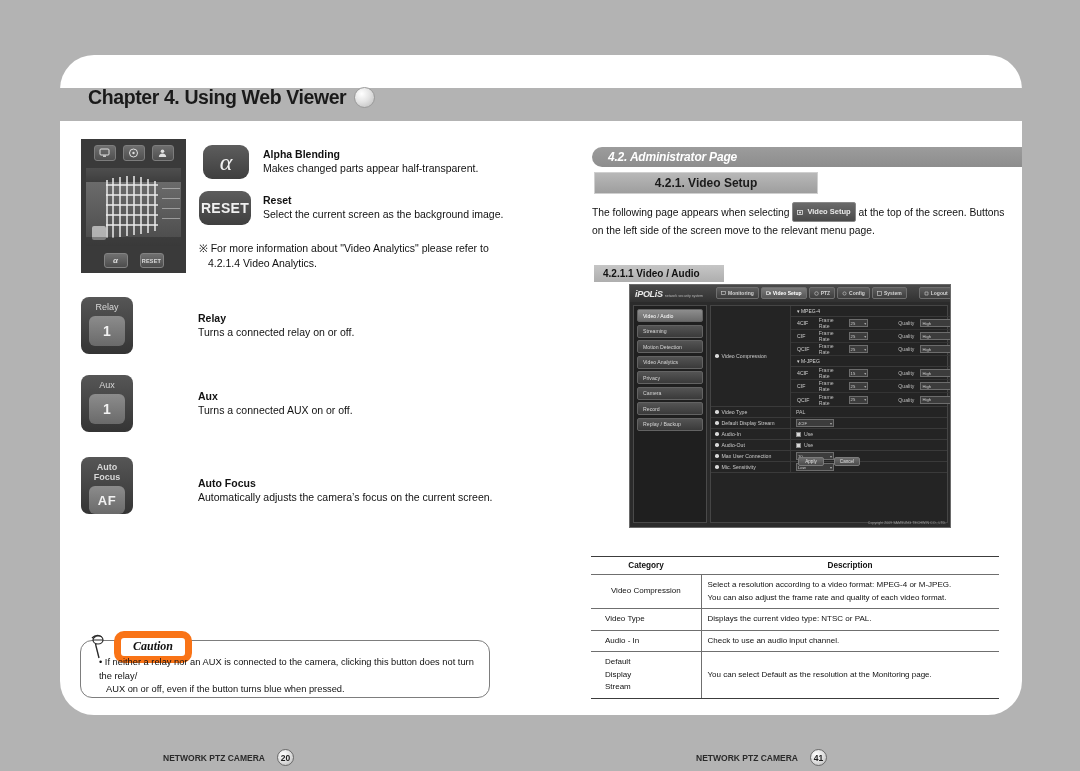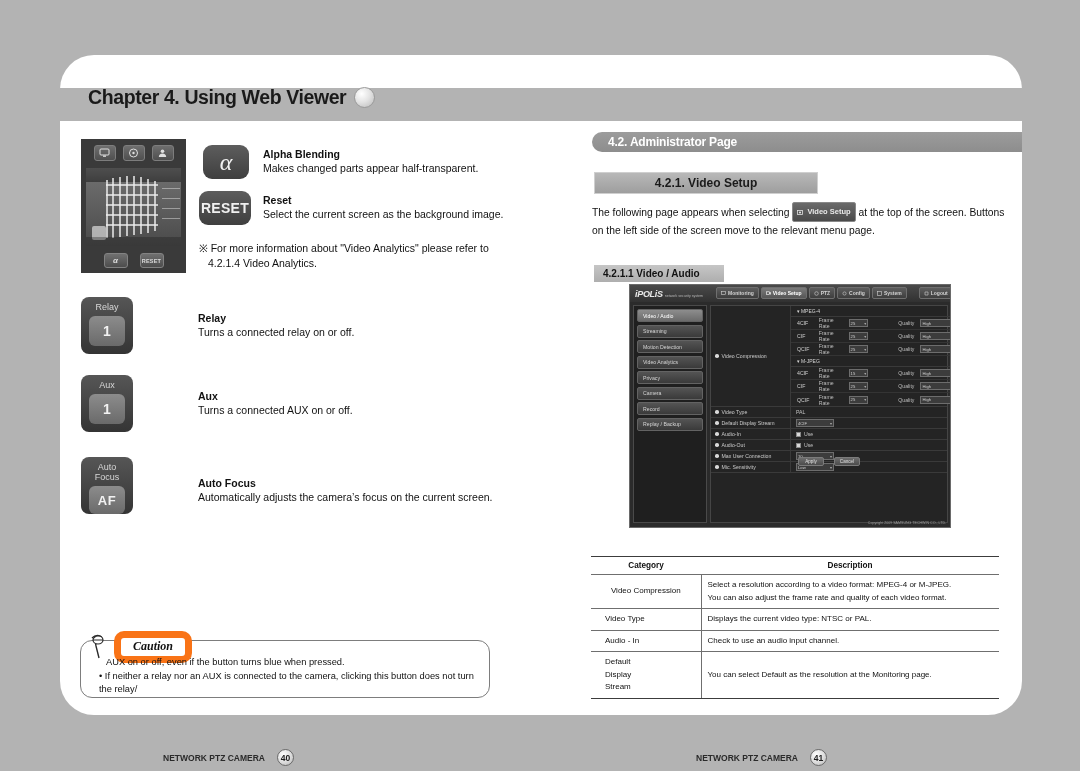--- a/index.html
+++ b/index.html
@@ -419,52 +419,52 @@
       <div class="val">1</div>
     </div>
     <div style="margin-left:65px; padding-top:14px;">
       <div class="desc-title">Aux</div>
       <div class="desc-text">Turns a connected AUX on or off.</div>
     </div>
   </div>
 
   <div class="btn-row" style="left:81px; top:457px;">
     <div class="stack-btn">
-      <div class="cap" style="white-space:pre-line;">Auto
+      <div class="cap" style="white-space:pre-line;font-weight:bold;">Auto
 Focus</div>
       <div class="val af">AF</div>
     </div>
     <div style="margin-left:65px; padding-top:19px;">
       <div class="desc-title">Auto Focus</div>
       <div class="desc-text">Automatically adjusts the camera’s focus on the current screen.</div>
     </div>
   </div>
 
   <div id="caution">
     <div id="caution-pin">
       <svg width="24" height="26" viewBox="0 0 24 26">
         <path d="M4 5 C8 1, 15 2, 14 7 C13 11, 6 9, 8 13 L11 25" fill="none" stroke="#2b2b2b" stroke-width="1.4"></path>
         <ellipse cx="10" cy="7" rx="5" ry="4" fill="#ffffff" stroke="#2b2b2b" stroke-width="1.2"></ellipse>
         <path d="M5 7 h10" stroke="#2b2b2b" stroke-width="1"></path>
       </svg>
     </div>
     <div id="caution-tab">Caution</div>
     <div id="caution-body">
+      <div>• If neither a relay nor an AUX is connected to the camera, clicking this button does not turn the relay/</div>
       <div style="padding-left:7px;">AUX on or off, even if the button turns blue when pressed.</div>
-      <div>• If neither a relay nor an AUX is connected to the camera, clicking this button does not turn the relay/</div>
     </div>
   </div>
 
   <div class="footer" style="left:163px;">
     <span>NETWORK PTZ CAMERA</span>
-    <span class="pg">40</span>
+    <span class="pg">20</span>
     <span class="ug">User Guide</span>
   </div>
 
-  <div class="band-h2" style="top:132px;">4.2. Administrator Page</div>
+  <div class="band-h2" style="top:147px;font-style:italic;">4.2. Administrator Page</div>
   <div class="band-h3" style="top:172px;">4.2.1. Video Setup</div>
 
   <div id="intro-para">
     <span>The following page appears when selecting</span>
     <span class="inline-chip">
       <svg width="7" height="6" viewBox="0 0 7 6">
           <rect x="0.5" y="1.5" width="5" height="4" fill="none" stroke="#e0e0e0" stroke-width="0.8"></rect>
           <circle cx="3" cy="3.5" r="1.1" fill="#e0e0e0"></circle>
         </svg>
       <span>Video Setup</span>

